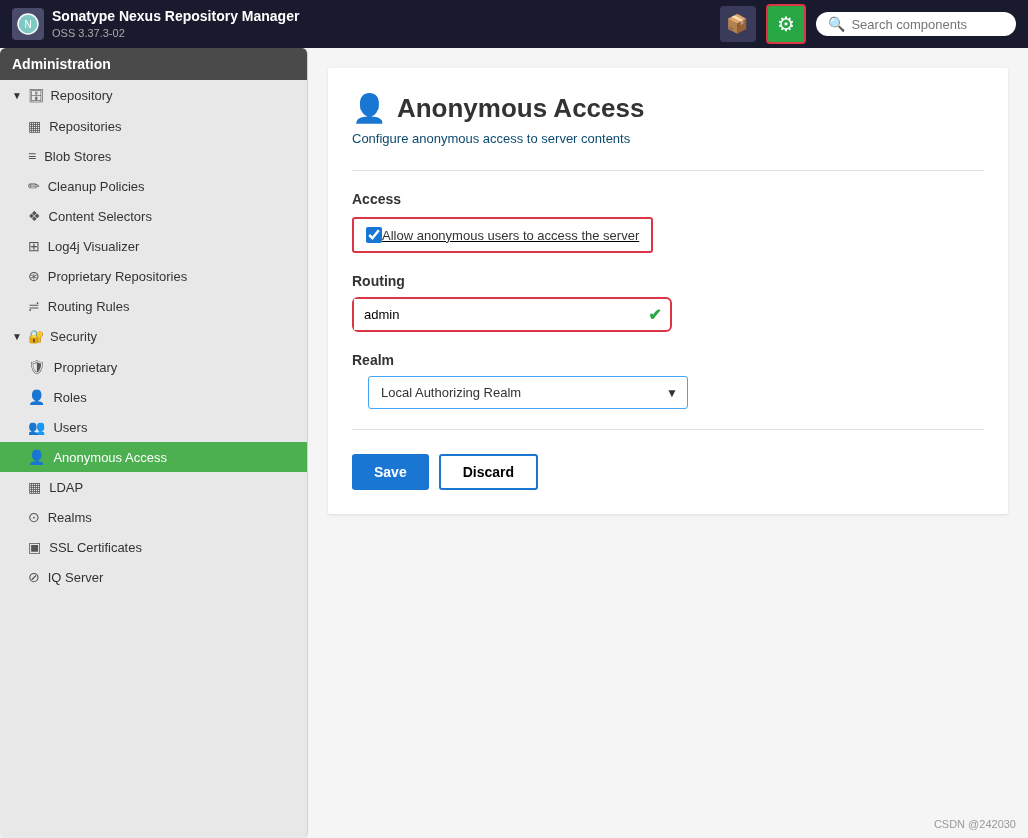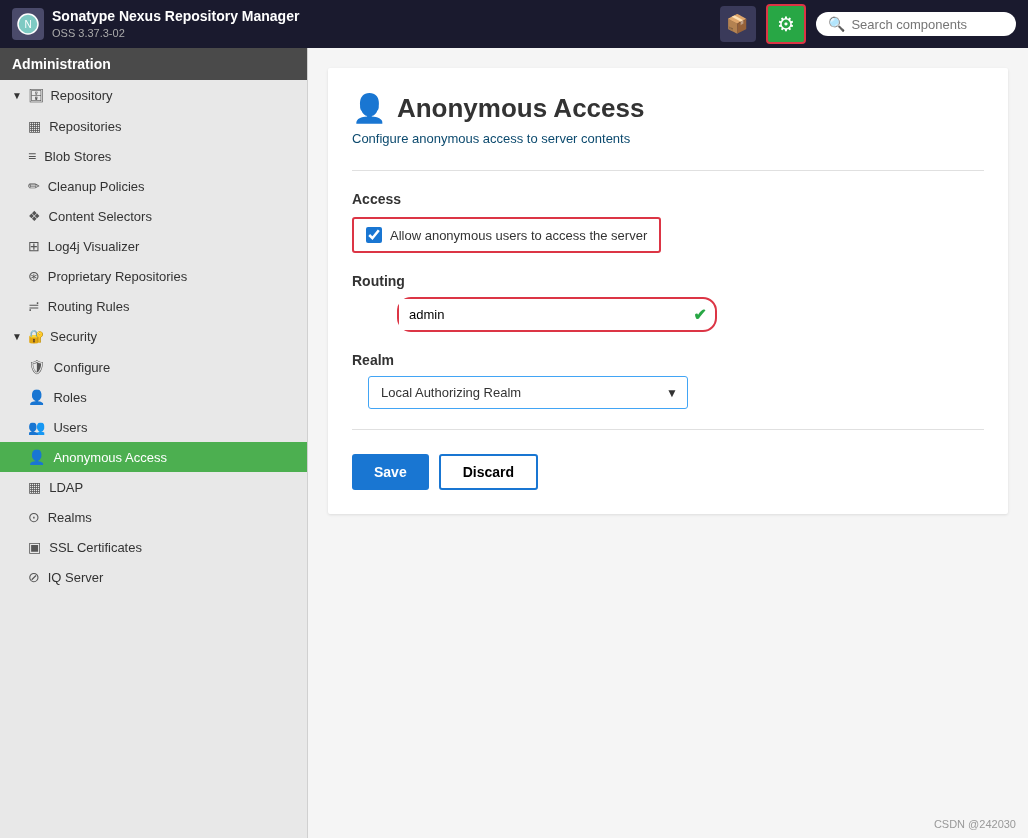--- a/index.html
+++ b/index.html
@@ -69,20 +69,21 @@
       overflow: hidden;
     }
 
     
     .sidebar {
       width: 308px;
       background: #e8e8e8;
       flex-shrink: 0;
       overflow-y: auto;
       border-right: 1px solid #d0d0d0;
+      border-radius: 6px;
     }
     .sidebar-admin-header {
       background: #4a4a4a;
       color: white;
       padding: 8px 12px;
       font-size: 14px;
       font-weight: bold;
     }
     .sidebar-section-header {
       display: flex; align-items: center;
@@ -132,42 +133,42 @@
     .page-subtitle { color: #0c4a6e; font-size: 13px; margin-bottom: 24px; }
     .divider { border: none; border-top: 1px solid #e0e0e0; margin: 20px 0; }
 
     
     .form-section-label {
       font-size: 14px; font-weight: bold; color: #333;
       margin-bottom: 10px;
     }
     .checkbox-wrapper {
       display: flex; align-items: center;
-      gap: 8px;
       border: 2px solid #dc3545;
       border-radius: 3px;
       padding: 8px 12px;
       width: fit-content;
       margin-bottom: 20px;
+      text-decoration: underline;
     }
     .checkbox-wrapper input[type="checkbox"] {
       width: 16px; height: 16px;
       accent-color: #1976d2;
       cursor: pointer;
     }
     .checkbox-label { font-size: 13px; color: #333; }
 
     .field-group { margin-bottom: 20px; }
     .field-label { font-size: 14px; font-weight: bold; color: #333; margin-bottom: 8px; }
     .input-wrapper {
       position: relative;
       border: 2px solid #dc3545;
-      border-radius: 14px;
+      border-radius: 6px;
       width: 320px;
-      display: flex; align-items: center; margin-left: 45px;
+      display: flex; align-items: center;
     }
     .input-wrapper input {
       border: none; outline: none;
       padding: 8px 10px;
       font-size: 13px;
       flex: 1;
       background: white;
     }
     .input-valid-icon {
       color: #28a745;
@@ -296,21 +297,21 @@
     </div>
 
     <div class="sidebar-section-header">
       <span class="chevron">▼</span>
       <span>🔐</span>
       <span>Security</span>
     </div>
 
     <div class="sidebar-item">
       <span class="item-icon">🛡</span>
-      <span>Configure</span>
+      <span>Proprietary</span>
     </div>
     <div class="sidebar-item">
       <span class="item-icon">👤</span>
       <span>Roles</span>
     </div>
     <div class="sidebar-item">
       <span class="item-icon">👥</span>
       <span>Users</span>
     </div>
     <div class="sidebar-item active">

